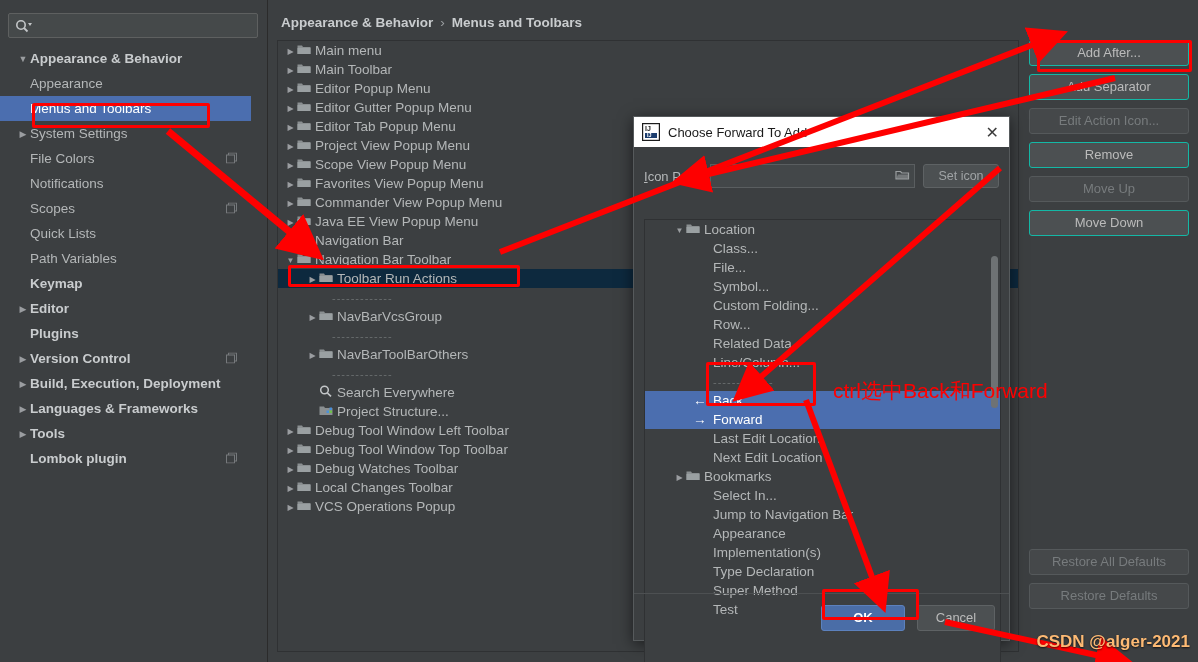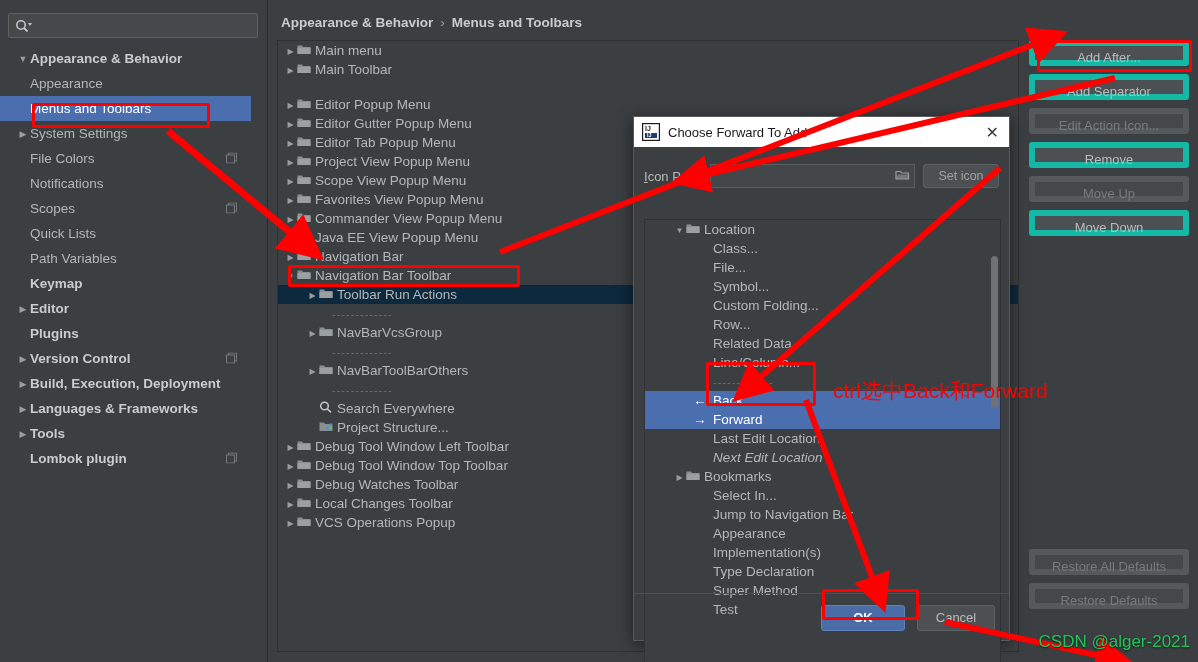--- a/index.html
+++ b/index.html
@@ -89,21 +89,21 @@
   .at-sep {
     color: #6b6f71; letter-spacing: 1px; font-size: 11px;
   }
 
   .right-buttons {
     position: absolute; left: 760px; top: 40px; width: 170px;
   }
   .btn {
     display: block; width: 160px; height: 26px; line-height: 24px;
     margin-bottom: 8px;
-    background: #4c5052; border: 6px solid #14b8a6; border-radius: 3px;
+    background: #4c5052; border: 1px solid #14b8a6; border-radius: 3px;
     color: #bbbbbb; text-align: center; font-size: 13px;
     font-family: "Liberation Sans", sans-serif;
     cursor: default;
   }
   .btn.disabled { color: #777b7d; border-color: #55595b; background: #45484a; }
 
   .restore-zone { position: absolute; left: 760px; top: 549px; width: 170px; }
 
   
   .dialog {
@@ -185,22 +185,23 @@
   .anno-box {
     position: absolute; border: 3px solid #fe0000; border-radius: 2px;
   }
   .anno-text {
     position: absolute; color: #fe0000; font-size: 21px;
     font-family: "Liberation Sans", "DejaVu Sans", sans-serif;
     white-space: nowrap;
   }
   .watermark {
     position: absolute; right: 8px; bottom: 10px;
-    color: #22c55e; font-size: 17px; text-shadow: 0 1px 2px rgba(0,0,0,.7);
+    color: #fdba74; font-size: 17px; text-shadow: 0 1px 2px rgba(0,0,0,.7);
     white-space: nowrap;
+    font-weight: bold;
   }
 </style>
 </head>
 <body>
 
 <div id="root">
   <div class="settings-window">
 
     <div class="sidebar">
       <div class="search-box">
@@ -254,21 +255,21 @@
       <div class="actions-tree">
         <div id="actions-tree-list">
             <div class="at-row" style="padding-left: 6px;"><span class="at-arrow">▶</span><span class="folder-ico"><svg width="14" height="11" viewBox="0 0 14 11">
                   <path d="M0.5 1.5 L5 1.5 L6 3 L13.5 3 L13.5 10 L0.5 10 Z" fill="#8a8f91"></path>
                   <rect x="0.5" y="4" width="13" height="6" fill="#9aa0a2"></rect>
                 </svg></span><span>Main menu</span></div>
             <div class="at-row" style="padding-left: 6px;"><span class="at-arrow">▶</span><span class="folder-ico"><svg width="14" height="11" viewBox="0 0 14 11">
                   <path d="M0.5 1.5 L5 1.5 L6 3 L13.5 3 L13.5 10 L0.5 10 Z" fill="#8a8f91"></path>
                   <rect x="0.5" y="4" width="13" height="6" fill="#9aa0a2"></rect>
                 </svg></span><span>Main Toolbar</span></div>
-            <div class="at-row" style="padding-left: 6px; margin-top: 16px;"><span class="at-arrow">▶</span><span class="folder-ico"><svg width="14" height="11" viewBox="0 0 14 11">
+            <div class="at-row" style="padding-left: 6px;"><span class="at-arrow">▶</span><span class="folder-ico"><svg width="14" height="11" viewBox="0 0 14 11">
                   <path d="M0.5 1.5 L5 1.5 L6 3 L13.5 3 L13.5 10 L0.5 10 Z" fill="#8a8f91"></path>
                   <rect x="0.5" y="4" width="13" height="6" fill="#9aa0a2"></rect>
                 </svg></span><span>Editor Popup Menu</span></div>
             <div class="at-row" style="padding-left: 6px;"><span class="at-arrow">▶</span><span class="folder-ico"><svg width="14" height="11" viewBox="0 0 14 11">
                   <path d="M0.5 1.5 L5 1.5 L6 3 L13.5 3 L13.5 10 L0.5 10 Z" fill="#8a8f91"></path>
                   <rect x="0.5" y="4" width="13" height="6" fill="#9aa0a2"></rect>
                 </svg></span><span>Editor Gutter Popup Menu</span></div>
             <div class="at-row" style="padding-left: 6px;"><span class="at-arrow">▶</span><span class="folder-ico"><svg width="14" height="11" viewBox="0 0 14 11">
                   <path d="M0.5 1.5 L5 1.5 L6 3 L13.5 3 L13.5 10 L0.5 10 Z" fill="#8a8f91"></path>
                   <rect x="0.5" y="4" width="13" height="6" fill="#9aa0a2"></rect>
@@ -402,21 +403,21 @@
               <div class="al-row" style="padding-left: 68px;"><span>File...</span></div>
               <div class="al-row" style="padding-left: 68px;"><span>Symbol...</span></div>
               <div class="al-row" style="padding-left: 68px;"><span>Custom Folding...</span></div>
               <div class="al-row" style="padding-left: 68px;"><span>Row...</span></div>
               <div class="al-row" style="padding-left: 68px;"><span>Related Data</span></div>
               <div class="al-row" style="padding-left: 68px;"><span>Line/Column...</span></div>
               <div class="al-row" style="padding-left: 68px;"><span class="al-dash">-------------</span></div>
               <div class="al-row selected" style="padding-left: 48px;"><span class="nav-glyph">←</span><span>Back</span></div>
               <div class="al-row selected" style="padding-left: 48px;"><span class="nav-glyph">→</span><span>Forward</span></div>
               <div class="al-row" style="padding-left: 68px;"><span>Last Edit Location</span></div>
-              <div class="al-row" style="padding-left: 68px; font-style: italic;"><span>Next Edit Location</span></div>
+              <div class="al-row" style="padding-left: 68px;"><span>Next Edit Location</span></div>
               <div class="al-row" style="padding-left: 28px;"><span class="al-arrow">▶</span><span class="folder-ico"><svg width="14" height="11" viewBox="0 0 14 11">
                     <path d="M0.5 1.5 L5 1.5 L6 3 L13.5 3 L13.5 10 L0.5 10 Z" fill="#8a8f91"></path>
                     <rect x="0.5" y="4" width="13" height="6" fill="#9aa0a2"></rect>
                   </svg></span><span>Bookmarks</span></div>
               <div class="al-row" style="padding-left: 68px;"><span>Select In...</span></div>
               <div class="al-row" style="padding-left: 68px;"><span>Jump to Navigation Bar</span></div>
               <div class="al-row" style="padding-left: 68px;"><span>Appearance</span></div>
               <div class="al-row" style="padding-left: 68px;"><span>Implementation(s)</span></div>
               <div class="al-row" style="padding-left: 68px;"><span>Type Declaration</span></div>
               <div class="al-row" style="padding-left: 68px;"><span>Super Method</span></div>

